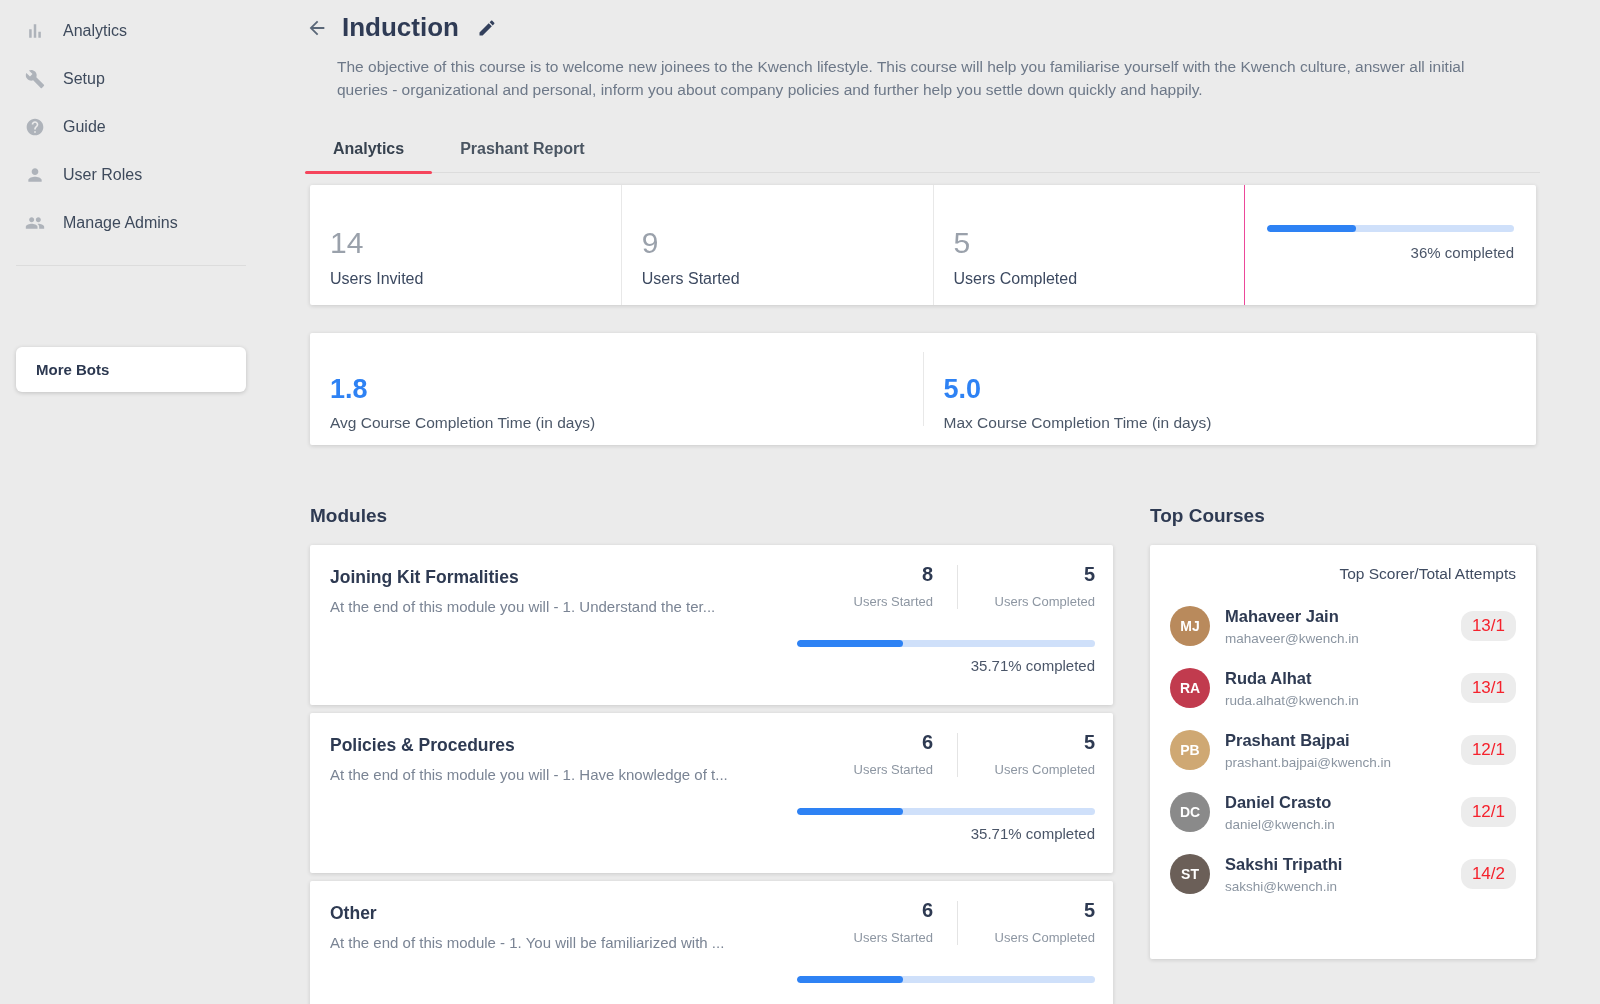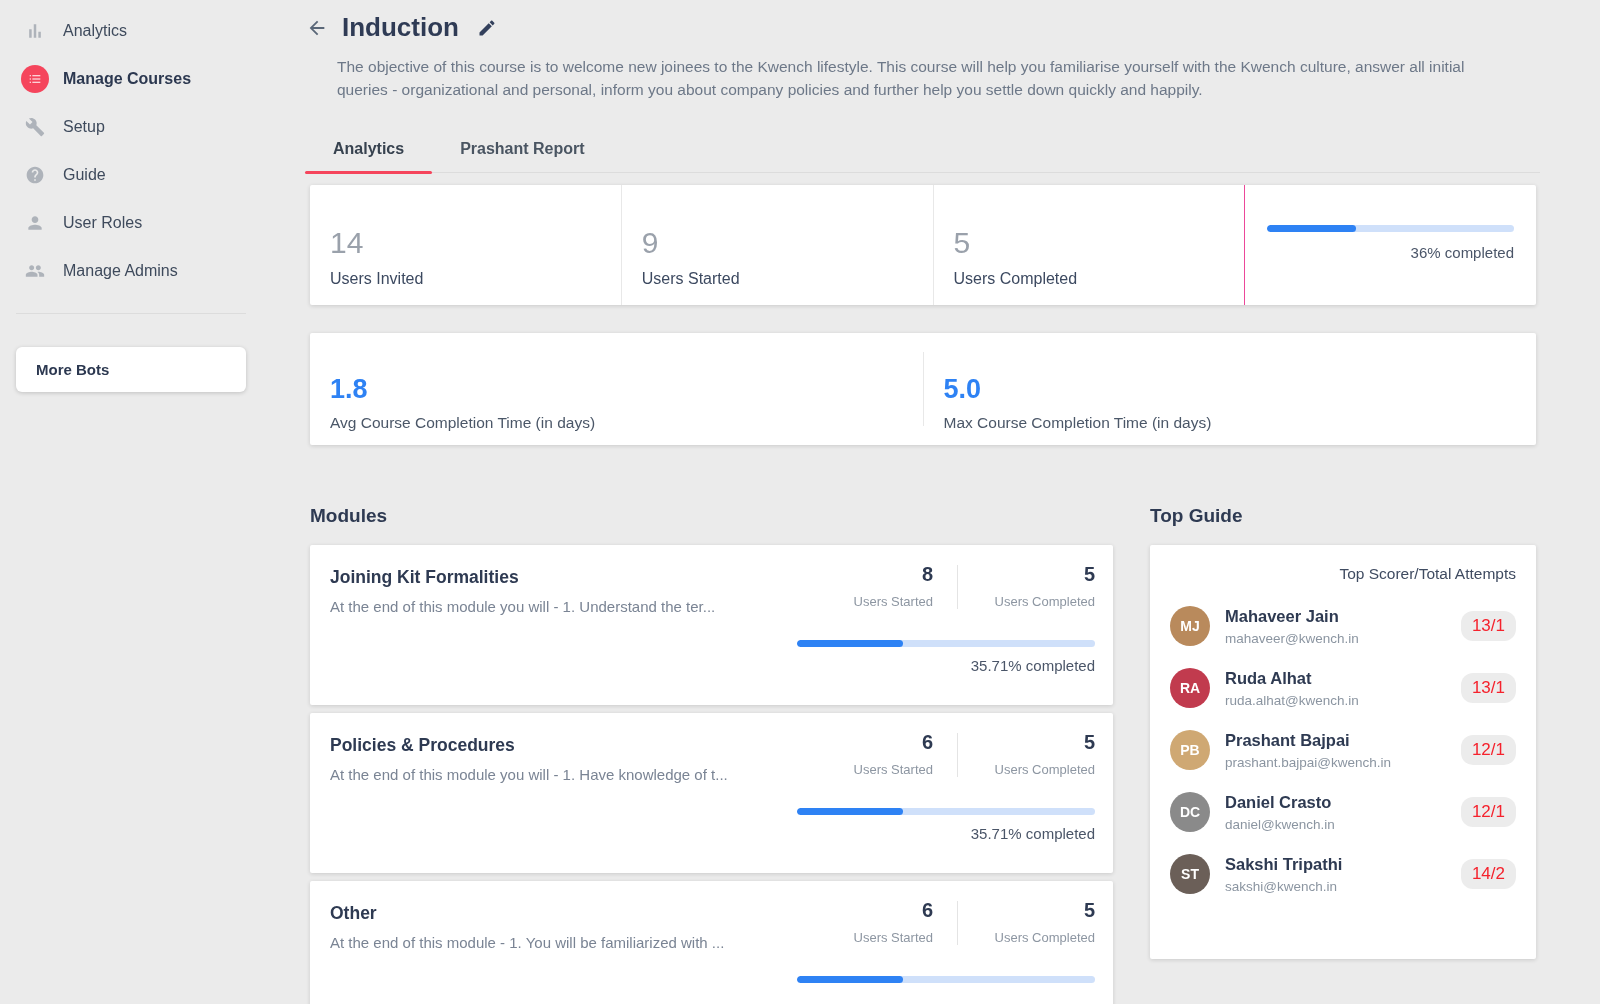--- a/index.html
+++ b/index.html
@@ -85,28 +85,20 @@
 
 <div class="sidebar">
   <div class="nav-item">
     <span class="nav-icon">
       <svg viewBox="0 0 24 24">
           <path d="M5 10h3v10H5zM10.5 4h3v16h-3zM16 13h3v7h-3z"></path>
         </svg>
     </span>
     <span class="nav-label">Analytics</span>
   </div>
-  <div class="nav-item active">
-    <span class="nav-icon red-circle">
-      <svg viewBox="0 0 24 24">
-          <path d="M4 6.2h2v1.8H4zM4 11.1h2v1.8H4zM4 16h2v1.8H4zM8 6.2h12v1.8H8zM8 11.1h12v1.8H8zM8 16h12v1.8H8z"></path>
-        </svg>
-    </span>
-    <span class="nav-label">Manage Courses</span>
-  </div>
   <div class="nav-item">
     <span class="nav-icon">
       <svg viewBox="0 0 24 24">
           <path d="M22.7 19l-9.1-9.1c.9-2.3.4-5-1.5-6.9-2-2-5-2.4-7.4-1.3L9 6 6 9 1.6 4.7C.4 7.1.9 10.1 2.9 12.1c1.9 1.9 4.6 2.4 6.9 1.5l9.1 9.1c.4.4 1 .4 1.4 0l2.3-2.3c.5-.4.5-1.1.1-1.4z"></path>
         </svg>
     </span>
     <span class="nav-label">Setup</span>
   </div>
   <div class="nav-item">
     <span class="nav-icon">
@@ -247,21 +239,21 @@
       <div class="mstat-num">5</div>
       <div class="mstat-label">Users Completed</div>
     </div>
   </div>
   <div class="pbar module-pbar">
     <div class="fill" style="width: 35.71%;"></div>
   </div>
   <div class="module-pct"></div>
 </div>
 
-<div class="section-heading" style="left:1150px;top:505px;">Top Guide</div>
+<div class="section-heading" style="left:1150px;top:505px;">Top Courses</div>
 
 <div class="card topscorer-card">
   <div class="ts-header">Top Scorer/Total Attempts</div>
 
   <div class="ts-row">
     <div class="avatar" style="background-color: rgb(185, 138, 92);">MJ</div>
     <div class="ts-info">
       <div class="ts-name">Mahaveer Jain</div>
       <div class="ts-email">mahaveer@kwench.in</div>
     </div>

